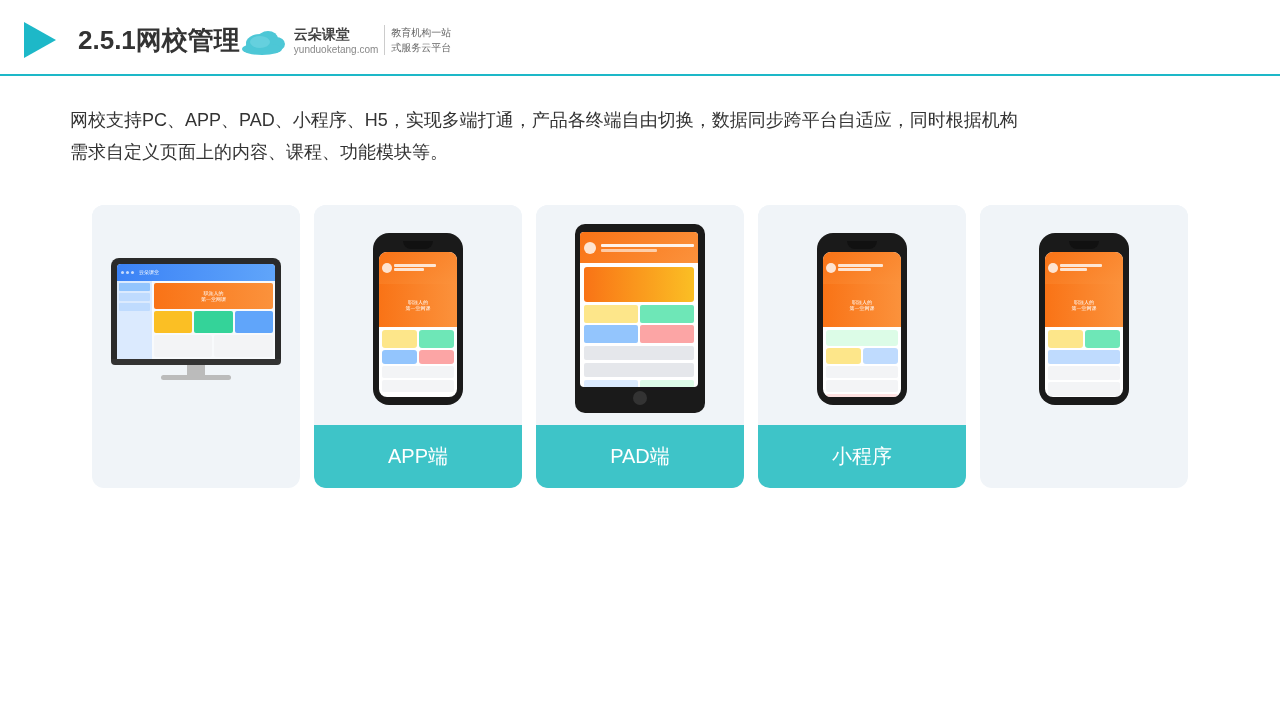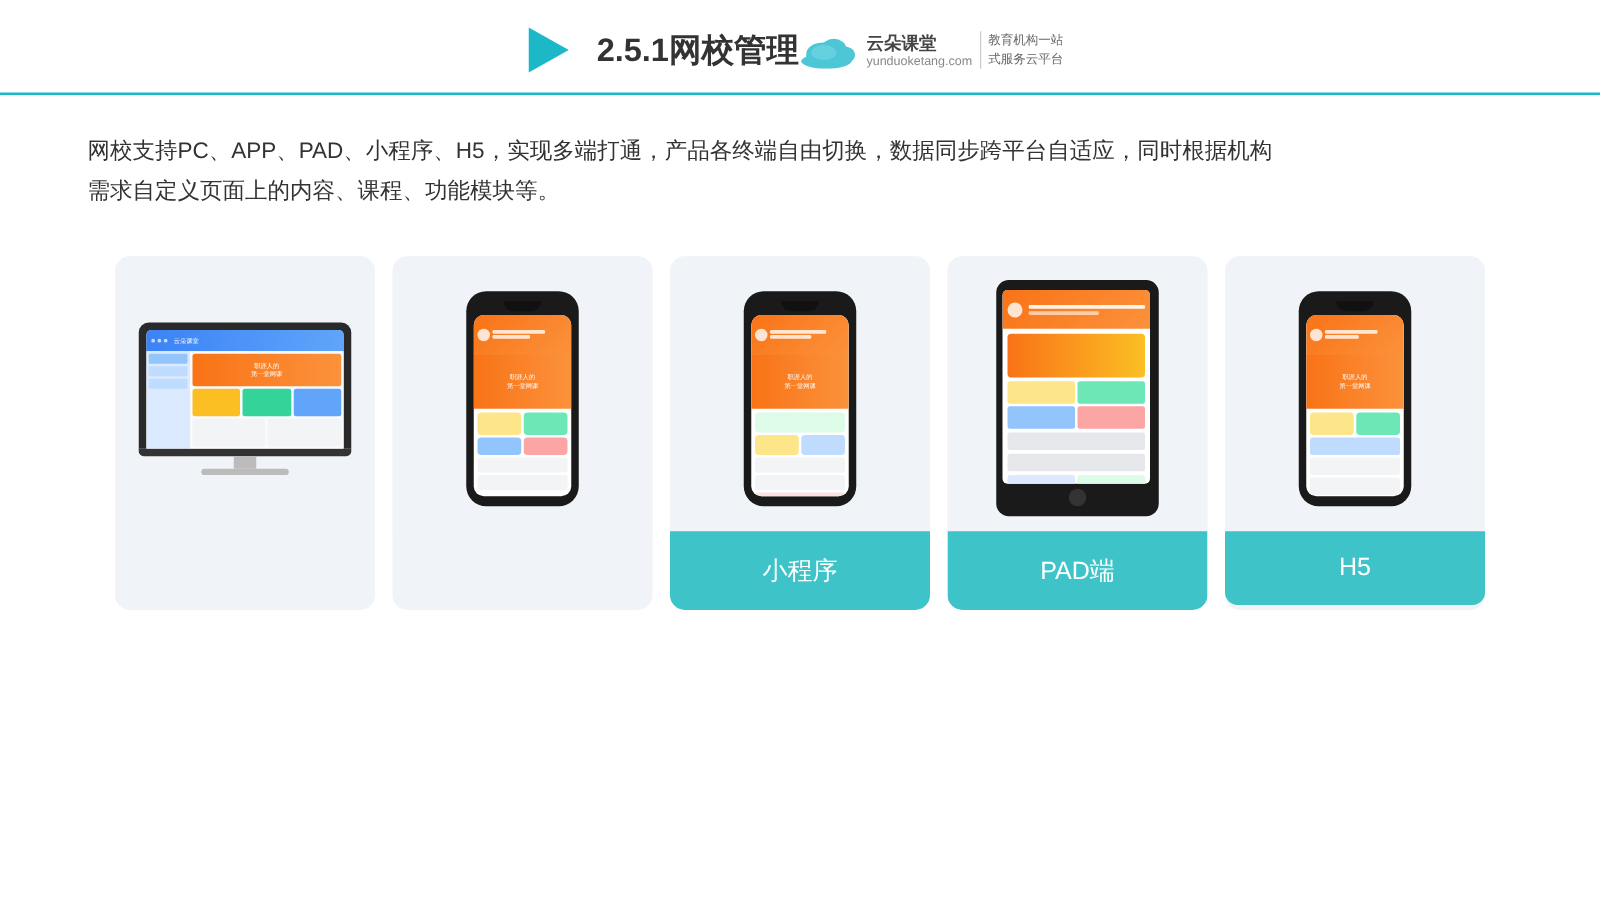--- a/index.html
+++ b/index.html
@@ -9,21 +9,21 @@
       background: #ffffff;
       font-family: 'Microsoft YaHei', 'PingFang SC', sans-serif;
       overflow: hidden;
       position: relative;
     }
 
     
     .header {
       display: flex;
       align-items: center;
-      justify-content: center;
+      justify-content: flex-start;
       padding: 18px 30px 12px 18px;
       border-bottom: 2px solid #1db8c8;
     }
     .header-left {
       display: flex;
       align-items: center;
       gap: 16px;
     }
     .play-icon {
       width: 44px;
@@ -418,20 +418,56 @@
                 <div class="phone-block" style="background:#93c5fd;height:14px;border-radius:3px;"></div>
                 <div class="phone-block" style="background:#fca5a5;height:14px;border-radius:3px;"></div>
               </div>
               <div style="height:12px;background:#f3f4f6;border-radius:2px;"></div>
               <div style="height:12px;background:#f3f4f6;border-radius:2px;"></div>
             </div>
           </div>
         </div>
       </div>
     </div>
+    <div class="card-label">APP端</div>
+  </div>
+
+  <div class="card">
+    <div class="card-image-area">
+      <div class="pad-mockup">
+        <div class="pad-outer">
+          <div class="pad-screen">
+            <div class="pad-header">
+              <div style="width:12px;height:12px;border-radius:50%;background:rgba(255,255,255,0.8);"></div>
+              <div style="flex:1;padding-left:3px;">
+                <div style="height:3px;background:rgba(255,255,255,0.9);border-radius:1px;margin-bottom:2px;"></div>
+                <div style="height:3px;background:rgba(255,255,255,0.6);border-radius:1px;width:60%;"></div>
+              </div>
+            </div>
+            <div class="pad-content">
+              <div class="pad-banner"></div>
+              <div class="pad-grid">
+                <div class="pad-grid-item" style="background:#fde68a;"></div>
+                <div class="pad-grid-item" style="background:#6ee7b7;"></div>
+                <div class="pad-grid-item" style="background:#93c5fd;"></div>
+                <div class="pad-grid-item" style="background:#fca5a5;"></div>
+              </div>
+              <div style="height:14px;background:#e5e7eb;border-radius:2px;"></div>
+              <div style="height:14px;background:#e5e7eb;border-radius:2px;"></div>
+              <div style="display:flex;gap:2px;">
+                <div style="flex:1;height:20px;background:#dbeafe;border-radius:2px;"></div>
+                <div style="flex:1;height:20px;background:#dcfce7;border-radius:2px;"></div>
+              </div>
+            </div>
+          </div>
+          <div class="pad-home-btn"></div>
+        </div>
+      </div>
+    </div>
+    <div class="card-label">PAD端</div>
   </div>
 
   <div class="card">
     <div class="card-image-area">
       <div class="phone-mockup">
         <div class="phone-outer">
           <div class="phone-notch"></div>
           <div class="phone-screen">
             <div class="phone-screen-header">
               <div class="phone-avatar-small"></div>
@@ -455,55 +491,20 @@
             </div>
           </div>
         </div>
       </div>
     </div>
     <div class="card-label">小程序</div>
   </div>
 
   <div class="card">
     <div class="card-image-area">
-      <div class="pad-mockup">
-        <div class="pad-outer">
-          <div class="pad-screen">
-            <div class="pad-header">
-              <div style="width:12px;height:12px;border-radius:50%;background:rgba(255,255,255,0.8);"></div>
-              <div style="flex:1;padding-left:3px;">
-                <div style="height:3px;background:rgba(255,255,255,0.9);border-radius:1px;margin-bottom:2px;"></div>
-                <div style="height:3px;background:rgba(255,255,255,0.6);border-radius:1px;width:60%;"></div>
-              </div>
-            </div>
-            <div class="pad-content">
-              <div class="pad-banner"></div>
-              <div class="pad-grid">
-                <div class="pad-grid-item" style="background:#fde68a;"></div>
-                <div class="pad-grid-item" style="background:#6ee7b7;"></div>
-                <div class="pad-grid-item" style="background:#93c5fd;"></div>
-                <div class="pad-grid-item" style="background:#fca5a5;"></div>
-              </div>
-              <div style="height:14px;background:#e5e7eb;border-radius:2px;"></div>
-              <div style="height:14px;background:#e5e7eb;border-radius:2px;"></div>
-              <div style="display:flex;gap:2px;">
-                <div style="flex:1;height:20px;background:#dbeafe;border-radius:2px;"></div>
-                <div style="flex:1;height:20px;background:#dcfce7;border-radius:2px;"></div>
-              </div>
-            </div>
-          </div>
-          <div class="pad-home-btn"></div>
-        </div>
-      </div>
-    </div>
-    <div class="card-label">PAD端</div>
-  </div>
-
-  <div class="card">
-    <div class="card-image-area">
       <div class="phone-mockup">
         <div class="phone-outer">
           <div class="phone-notch"></div>
           <div class="phone-screen">
             <div class="phone-screen-header">
               <div class="phone-avatar-small"></div>
               <div class="phone-title-lines">
                 <div class="phone-title-line" style="width:70%;"></div>
                 <div class="phone-title-line" style="width:45%;"></div>
               </div>
@@ -518,16 +519,15 @@
               </div>
               <div style="height:14px;background:#bfdbfe;border-radius:2px;"></div>
               <div style="height:14px;background:#f3f4f6;border-radius:2px;"></div>
               <div style="height:14px;background:#f3f4f6;border-radius:2px;"></div>
 
             </div>
           </div>
         </div>
       </div>
     </div>
-    <div class="card-label">H5</div>
   </div>
 
 </div>
 
 </body></html>

